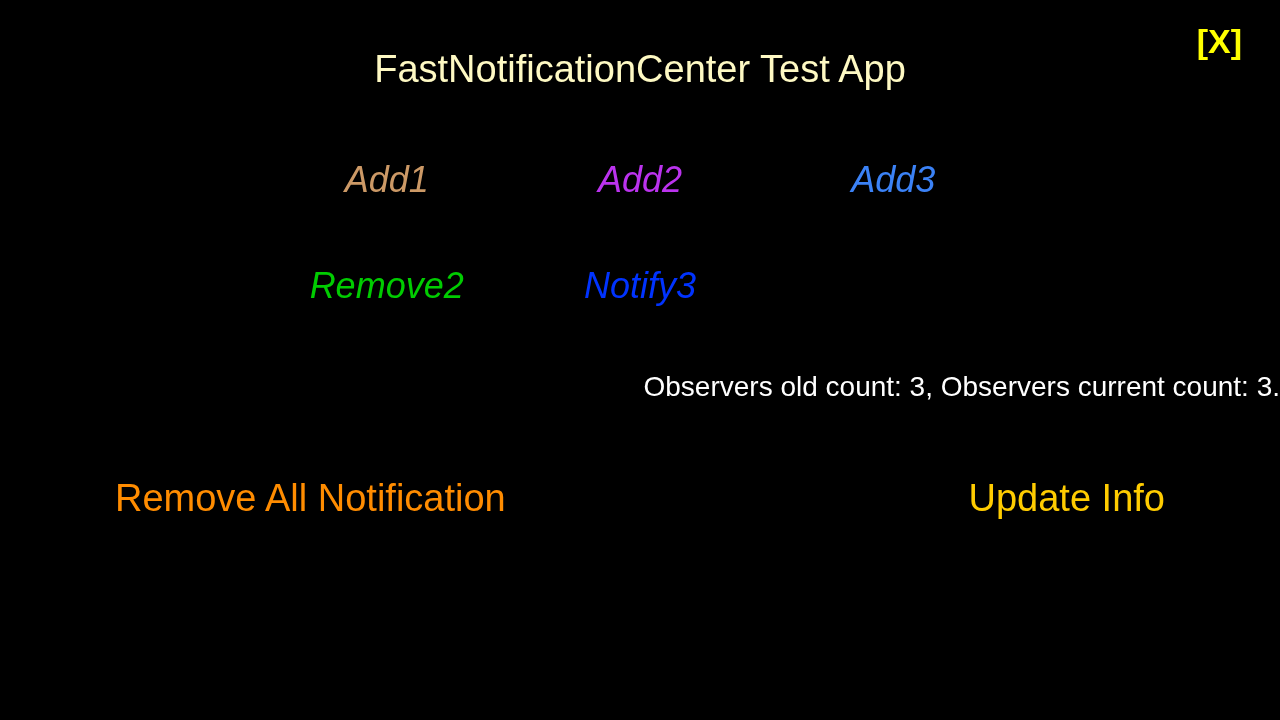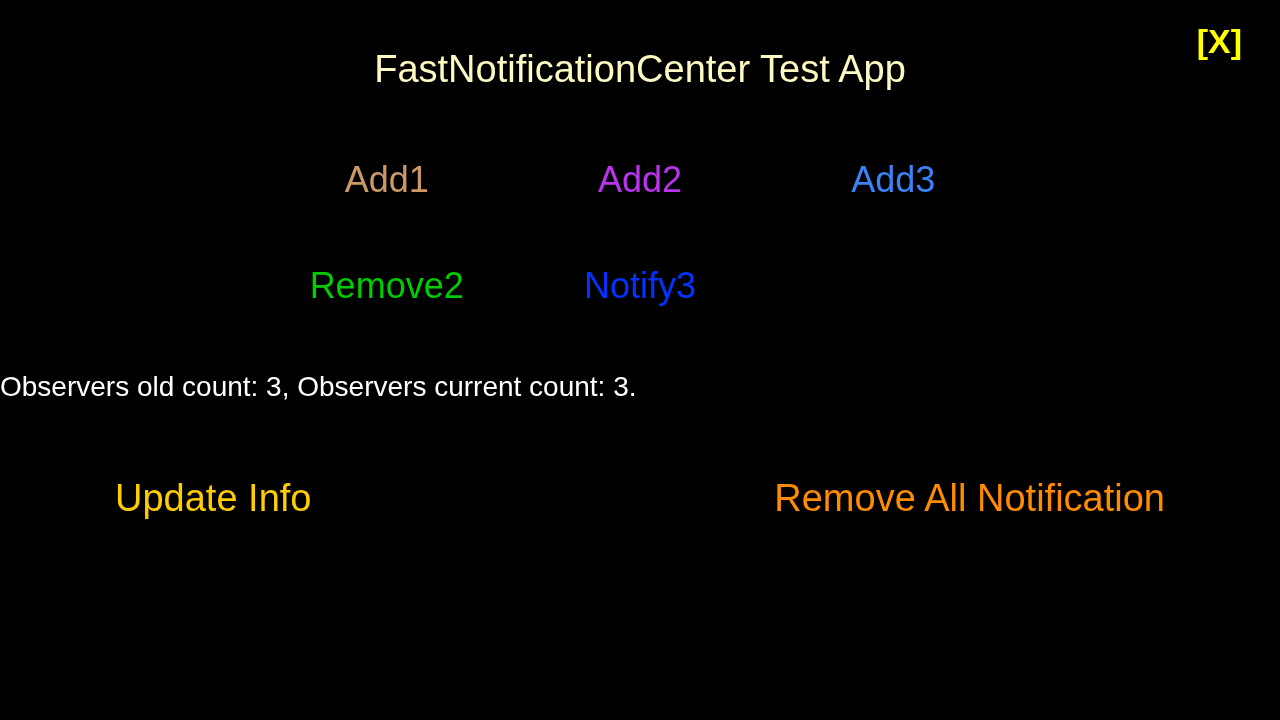--- a/index.html
+++ b/index.html
@@ -28,30 +28,31 @@
     text-align: center;
     margin-top: 48px;
   }
   .grid {
     width: 760px;
     margin: 68px auto 0 auto;
     display: grid;
     grid-template-columns: 1fr 1fr 1fr;
     row-gap: 64px;
     justify-items: center;
+    font-style: italic;
   }
   .cell {
     font-size: 36px;
     cursor: pointer;
     user-select: none;
   }
   .status {
     color: #ffffff;
     font-size: 28px;
-    text-align: left;
+    text-align: right;
     margin-top: 64px;
   }
   .bottom-row {
     display: flex;
     justify-content: space-between;
     align-items: center;
     margin: 74px 115px 0 115px;
   }
   .bottom-btn {
     font-size: 38px;
@@ -72,15 +73,15 @@
   <div class="cell" style="color:#3b82f6">Add3</div>
 
   <div class="cell" style="color:#00cc00">Remove2</div>
 
   <div class="cell" style="color:#0033ff">Notify3</div>
 </div>
 
 <div class="status">Observers old count: 3, Observers current count: 3.</div>
 
 <div class="bottom-row">
+  <div class="bottom-btn" style="color:#ff8c00">Remove All Notification</div>
   <div class="bottom-btn" style="color:#ffcc00">Update Info</div>
-  <div class="bottom-btn" style="color:#ff8c00">Remove All Notification</div>
 </div>
 
 </body></html>

